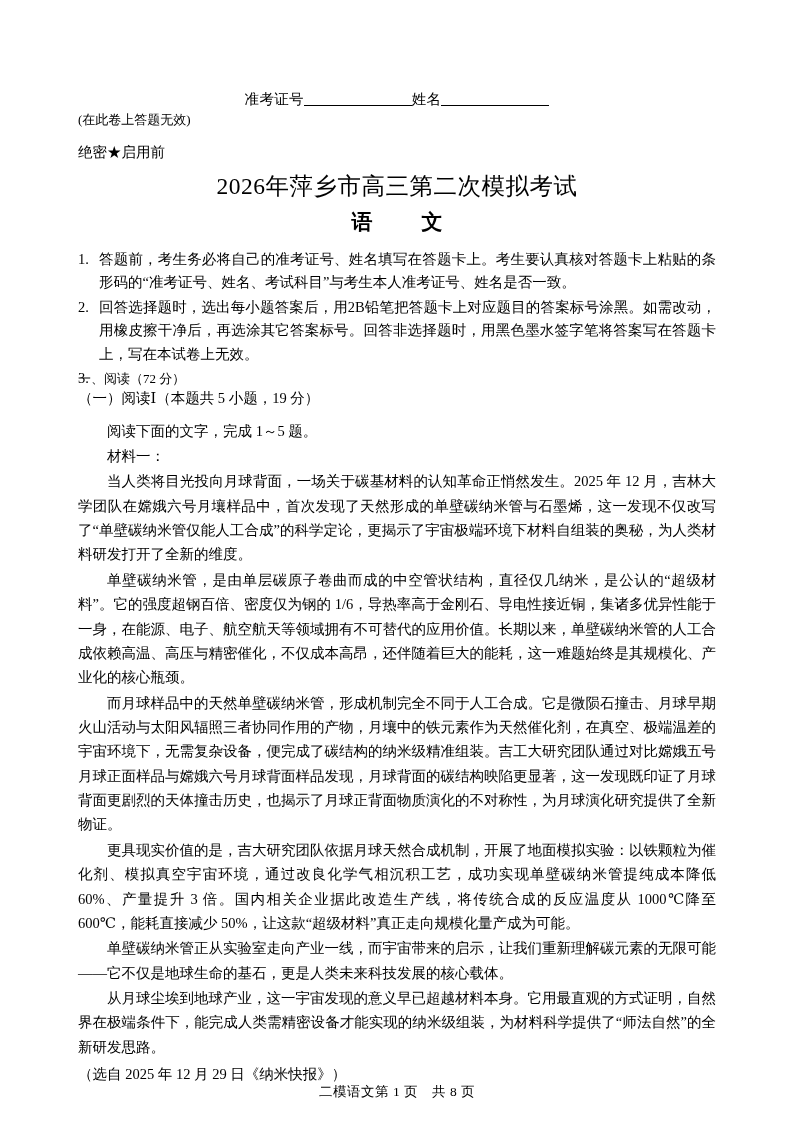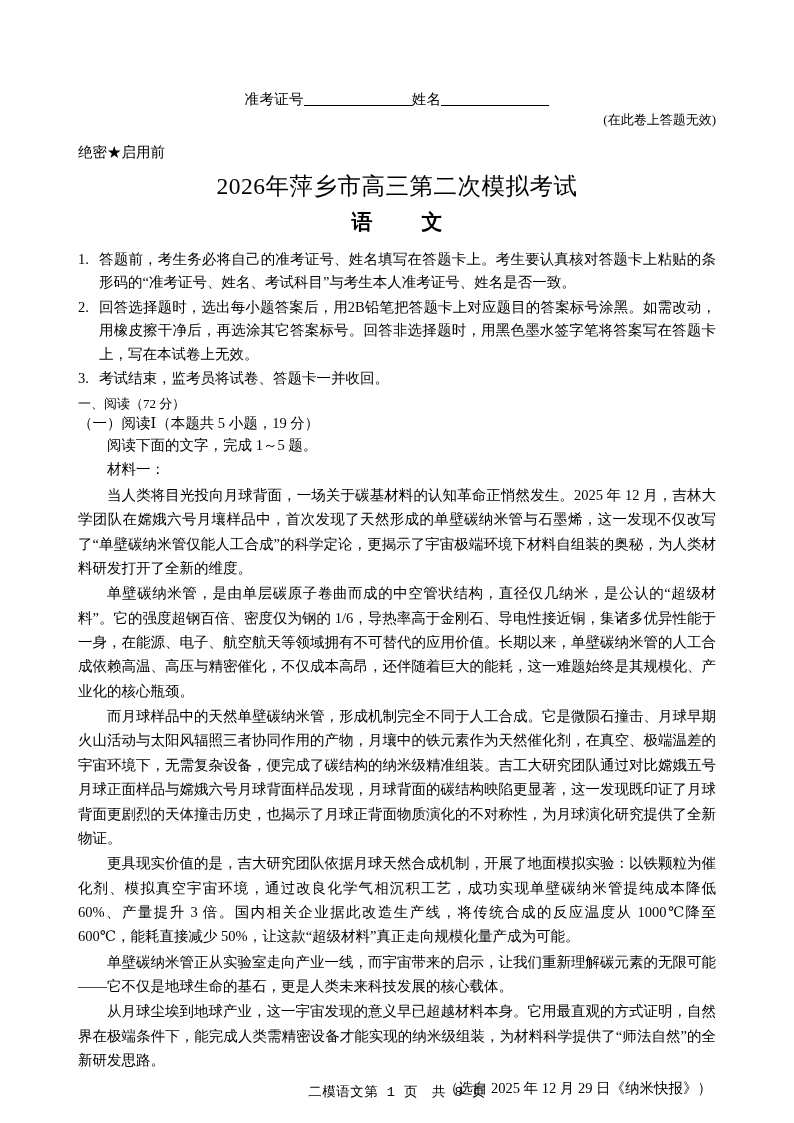--- a/index.html
+++ b/index.html
@@ -36,21 +36,21 @@
     width: 108px;
     vertical-align: -2px;
   }
   .exam-id-line .blank2 {
     display: inline-block;
     border-bottom: 1px solid #000;
     width: 108px;
     vertical-align: -2px;
   }
   .sub-note {
-    text-align: right;
+    text-align: left;
     font-size: 13px;
     margin: 2px 0 14px 0;
   }
   .secret {
     font-size: 14.5px;
     margin: 0 0 8px 0;
   }
   h1.doc-title {
     text-align: center;
     font-size: 23.5px;
@@ -89,52 +89,51 @@
     position: absolute;
     left: 0;
     top: 0;
   }
   .section-head {
     font-size: 13px;
     margin: 4px 0 1px 0;
   }
   .sub-head {
     font-size: 14.5px;
-    margin: 1px 0 1px 0;
+    margin: 1px 0 12px 0;
   }
   p.indent1 {
     font-size: 14.5px;
     line-height: 1.62;
     margin: 0 0 1px 0;
     text-indent: 2em;
     text-align: justify;
   }
   p.body {
     font-size: 14.5px;
     line-height: 1.68;
     margin: 0 0 1px 0;
     text-indent: 2em;
     text-align: justify;
   }
   p.source {
     font-size: 14.5px;
     line-height: 1.6;
     margin: 4px 0 0 0;
-    text-align: right;
+    text-align: left;
     padding-right: 4px;
   }
   .footer {
     position: absolute;
     bottom: 22px;
     left: 0;
     width: 794px;
     text-align: center;
     font-size: 13.5px;
     letter-spacing: 0.5px;
-    font-family: Liberation Mono, monospace;
   }
 </style>
 </head>
 <body>
 
 <div class="page">
 
   <div class="exam-id-line">
     <span>准考证号</span><span class="blank"></span><span>姓名</span><span class="blank2"></span>
   </div>
@@ -150,21 +149,20 @@
     <li>
       <span class="num">1.</span>
       <span>答题前，考生务必将自己的准考证号、姓名填写在答题卡上。考生要认真核对答题卡上粘贴的条形码的“准考证号、姓名、考试科目”与考生本人准考证号、姓名是否一致。</span>
     </li>
     <li>
       <span class="num">2.</span>
       <span>回答选择题时，选出每小题答案后，用2B铅笔把答题卡上对应题目的答案标号涂黑。如需改动，用橡皮擦干净后，再选涂其它答案标号。回答非选择题时，用黑色墨水签字笔将答案写在答题卡上，写在本试卷上无效。</span>
     </li>
     <li>
       <span class="num">3.</span>
-      <span>考试结束，监考员将试卷、答题卡一并收回。</span>
     </li>
   </ol>
 
   <div class="section-head">一、阅读（72 分）</div>
   <div class="sub-head">（一）阅读Ⅰ（本题共 5 小题，19 分）</div>
   <p class="indent1">阅读下面的文字，完成 1～5 题。</p>
   <p class="indent1">材料一：</p>
 
   <p class="body">当人类将目光投向月球背面，一场关于碳基材料的认知革命正悄然发生。2025 年 12 月，吉林大学团队在嫦娥六号月壤样品中，首次发现了天然形成的单壁碳纳米管与石墨烯，这一发现不仅改写了“单壁碳纳米管仅能人工合成”的科学定论，更揭示了宇宙极端环境下材料自组装的奥秘，为人类材料研发打开了全新的维度。</p>
   <p class="body">单壁碳纳米管，是由单层碳原子卷曲而成的中空管状结构，直径仅几纳米，是公认的“超级材料”。它的强度超钢百倍、密度仅为钢的 1/6，导热率高于金刚石、导电性接近铜，集诸多优异性能于一身，在能源、电子、航空航天等领域拥有不可替代的应用价值。长期以来，单壁碳纳米管的人工合成依赖高温、高压与精密催化，不仅成本高昂，还伴随着巨大的能耗，这一难题始终是其规模化、产业化的核心瓶颈。</p>

